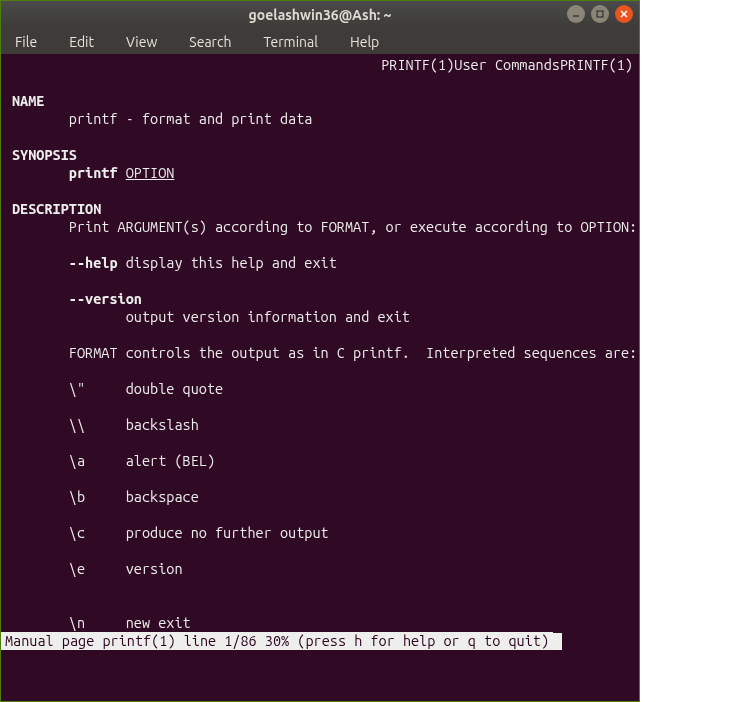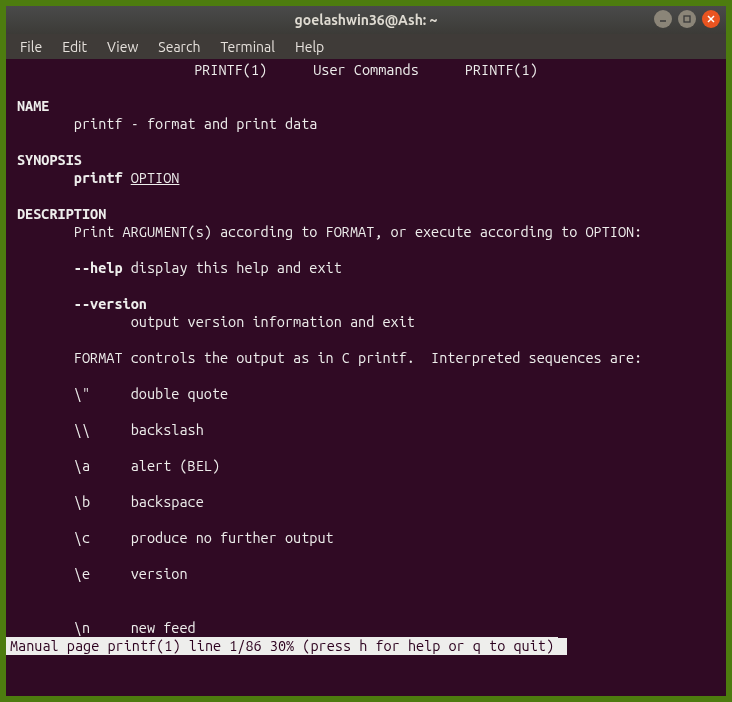--- a/index.html
+++ b/index.html
@@ -5,26 +5,26 @@
   * { margin: 0; padding: 0; box-sizing: border-box; }
   body {
     background: #ffffff;
     font-family: "Ubuntu Mono", "DejaVu Sans Mono", monospace;
     width: 732px;
     height: 702px;
     overflow: hidden;
     position: relative;
   }
   .window {
-    width: 732px;
+    width: 640px;
     height: 702px;
     background: #300a24;
     display: flex;
     flex-direction: column;
-    border: 6px solid #4d7c0f;
+    border: 1px solid #4d7c0f;
   }
   .titlebar {
     height: 28px;
     background: linear-gradient(to bottom, #4a4a4a, #3c3b37);
     display: flex;
     align-items: center;
     position: relative;
     color: #dfdbd2;
     font-family: Ubuntu, sans-serif;
     font-size: 14px;
@@ -52,39 +52,39 @@
   }
   .win-min { background: #8b8578; }
   .win-max { background: #8b8578; }
   .win-close { background: #e95420; color: #fff; }
   .menubar {
     height: 25px;
     background: #3f3b38;
     display: flex;
     align-items: center;
     padding: 0 6px;
-    gap: 4px;
+    gap: 16px;
     font-family: Ubuntu, sans-serif;
     font-size: 14px;
     color: #e6e1dc;
   }
   .menubar .menu-item {
     padding: 2px 8px;
   }
   .terminal {
     flex: 1;
     background: #300a24;
     color: #eeeeec;
     font-size: 14.5px;
     line-height: 18px;
     padding: 2px 0 0 0;
     overflow: hidden;
   }
   .term-line { white-space: pre; padding: 0 11px; }
-  .header-row { display: flex; justify-content: center; padding: 0 6px; gap: 46px; }
+  .header-row { display: flex; justify-content: flex-end; padding: 0 6px; }
   .bold { font-weight: bold; }
   .underline { text-decoration: underline; }
   .status {
     background: #eeeeec;
     color: #2c001e;
     padding: 0 4px;
     display: inline-block;
     line-height: 18px;
   }
   .cursor {
@@ -173,20 +173,20 @@
         <div class="term-line"> </div>
         <div class="term-line">       \a     alert (BEL)</div>
         <div class="term-line"> </div>
         <div class="term-line">       \b     backspace</div>
         <div class="term-line"> </div>
         <div class="term-line">       \c     produce no further output</div>
         <div class="term-line"> </div>
         <div class="term-line">       \e     version</div>
         <div class="term-line"> </div>
         <div class="term-line"> </div>
-        <div class="term-line">       \n     new feed</div>
+        <div class="term-line">       \n     new exit</div>
       </div>
 
     <div><span class="status"> Manual page printf(1) line 1/86 30% (press h for help or q to quit)</span><span class="cursor"></span></div>
     <div class="bottom-pad"></div>
   </div>
 
 </div>
 
 </body></html>

